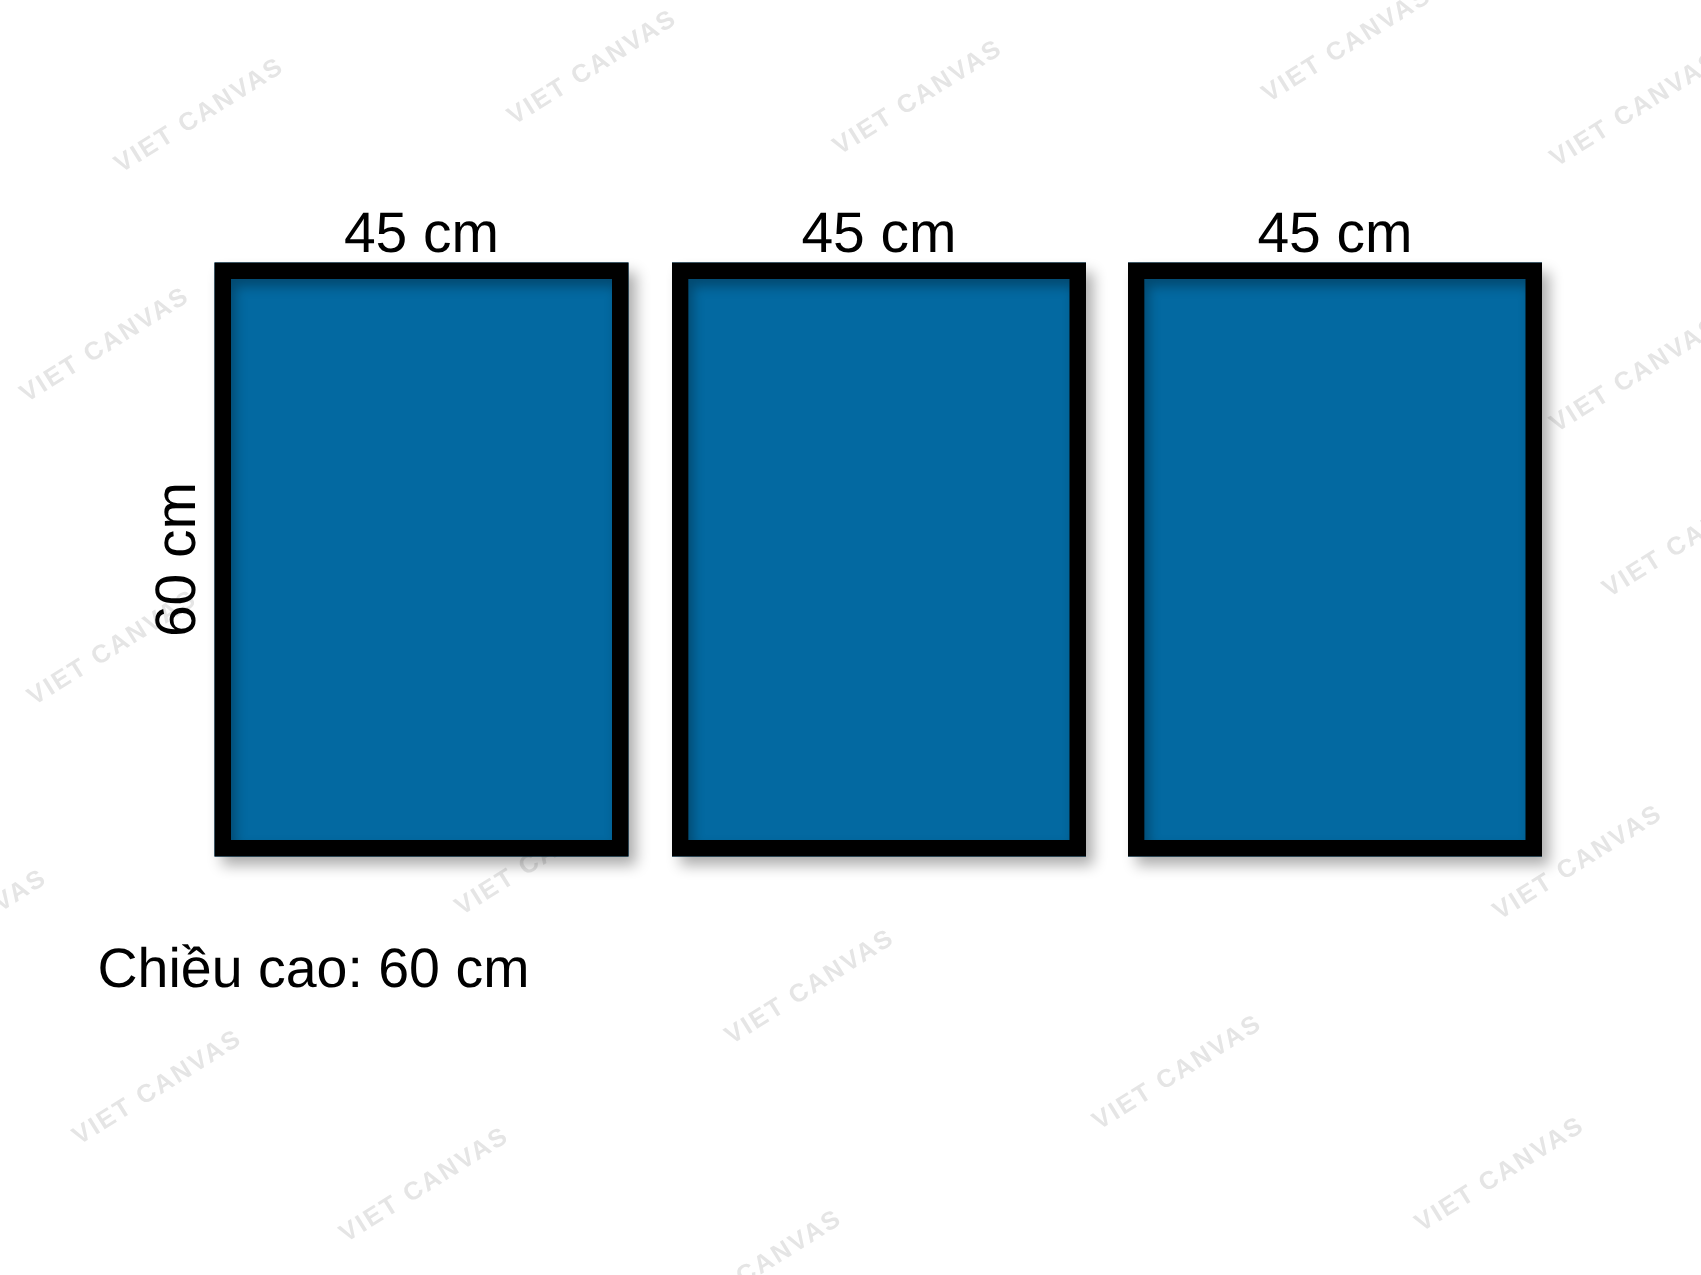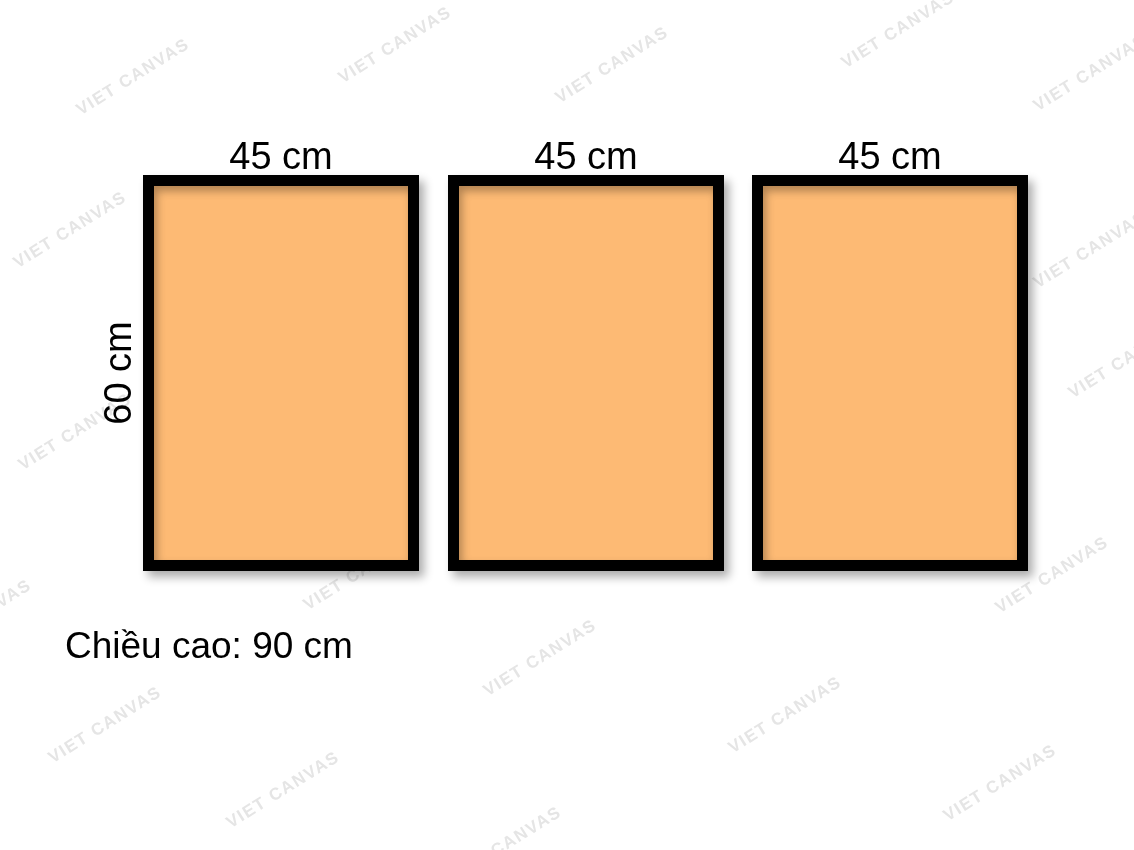--- a/index.html
+++ b/index.html
@@ -28,21 +28,21 @@
     letter-spacing: 1.5px;
     white-space: nowrap;
     user-select: none;
   }
   .frame {
     position: absolute;
     top: 175px;
     width: 276px;
     height: 396px;
     box-sizing: border-box;
-    background: #fdba74;
+    background: #0369a1;
     border: 11px solid var(--frame-border, #000000);
     box-shadow: 5px 6px 9px rgba(0,0,0,0.33),
                 inset 3px 5px 8px rgba(0,0,0,0.30);
   }
   .frame-1 { left: 143px; }
   .frame-2 { left: 448px; }
   .frame-3 { left: 752px; }
   .frame-label {
     position: absolute;
     bottom: calc(100% + 11px);
@@ -113,16 +113,16 @@
     <div class="frame-label">45 cm</div>
   </div>
 
   <div class="frame frame-3">
     <div class="frame-label">45 cm</div>
   </div>
 
   <div class="height-label">60 cm</div>
 
   <div class="dims">
-    <div>Chiều cao: 90 cm</div>
+    <div>Chiều cao: 60 cm</div>
   </div>
 
 </div>
 
 </body></html>

